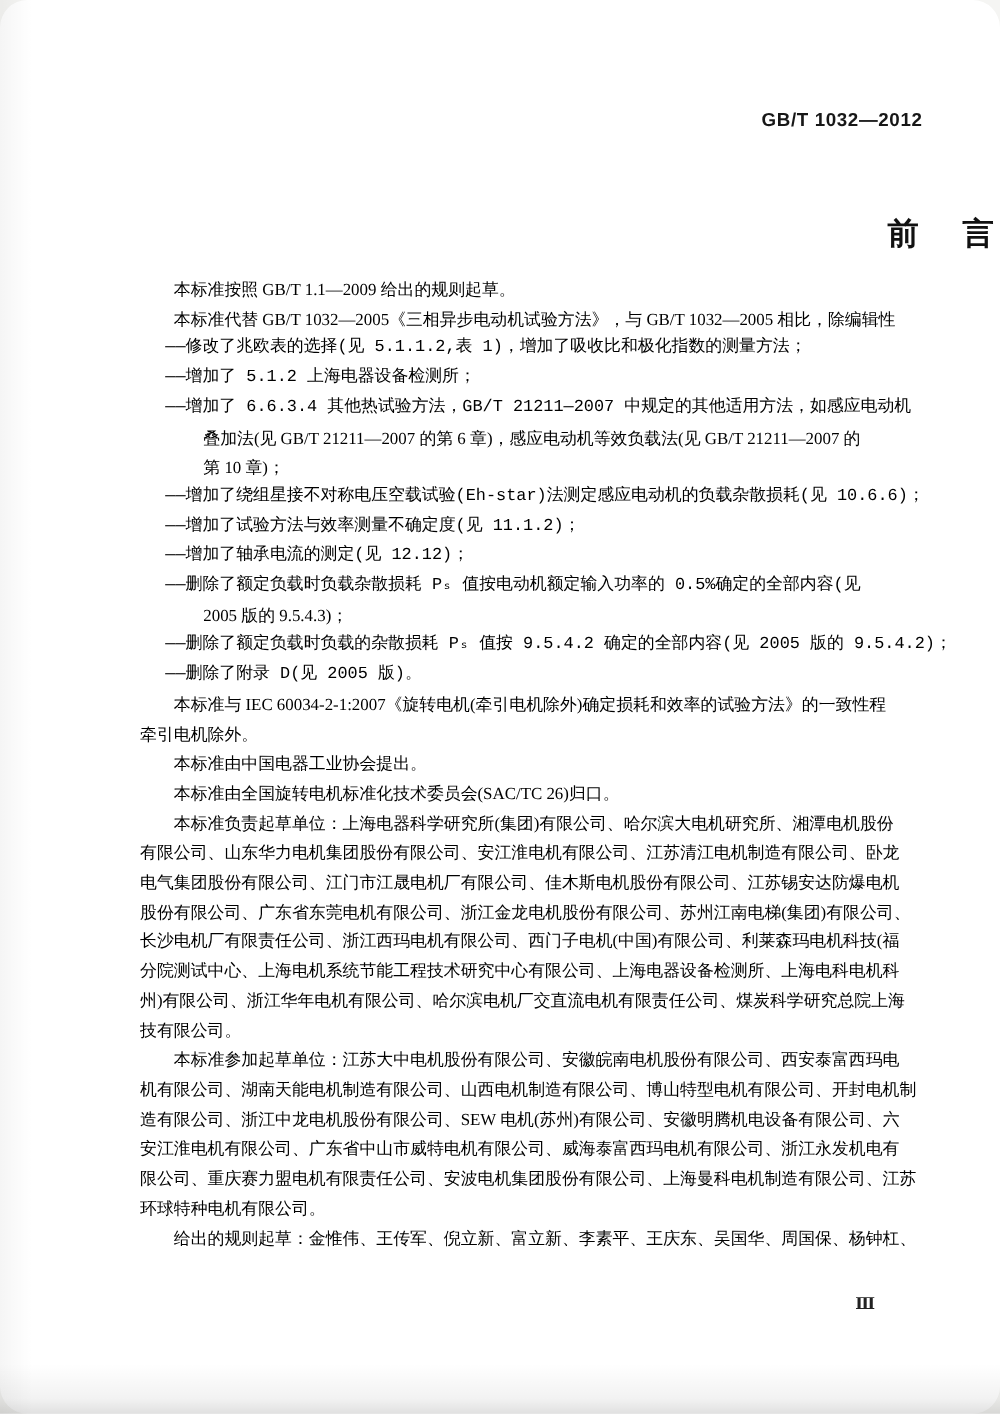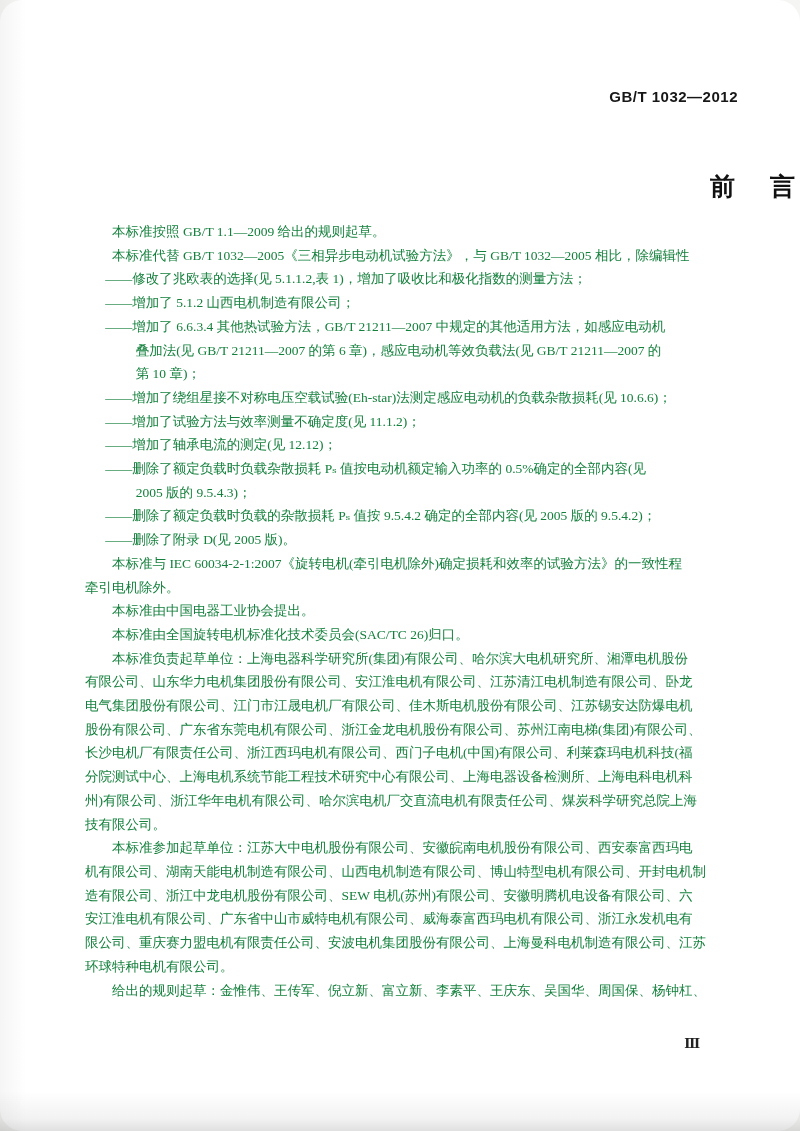--- a/index.html
+++ b/index.html
@@ -54,30 +54,30 @@
     text-align: right;
     font-family: "Liberation Sans", "DejaVu Sans", sans-serif;
     font-weight: 700;
     font-size: 25px;
     letter-spacing: 5px;
     color: #111;
   }
   .body-text {
     position: absolute;
     top: 220px;
-    left: 85px;
+    left: 112px;
     width: 614px;
     font-size: 13.5px;
     line-height: 23.7px;
-    color: #15803d;
+    color: #000000;
   }
   .block { margin: 0; }
   .line { white-space: nowrap; }
   .block.para .line.first { text-indent: 2em; }
-  .block.list .line.first { padding-left: 1.5em; }
+  .block.list .line.first { padding-left: 1.5em; font-family: Liberation Mono, monospace; }
   .block.list .line.cont  { padding-left: 3.75em; }
   .page-number {
     position: absolute;
     top: 1036px;
     right: 100px;
     font-size: 13px;
     font-weight: 600;
     color: #222;
     font-family: "DejaVu Serif", "Liberation Serif", serif;
   }
@@ -94,21 +94,21 @@
       <div class="block para">
         <div class="line first">本标准按照 GB/T 1.1—2009 给出的规则起草。</div>
       </div>
       <div class="block para">
         <div class="line first">本标准代替 GB/T 1032—2005《三相异步电动机试验方法》，与 GB/T 1032—2005 相比，除编辑性</div>
       </div>
       <div class="block list">
         <div class="line first">——修改了兆欧表的选择(见 5.1.1.2,表 1)，增加了吸收比和极化指数的测量方法；</div>
       </div>
       <div class="block list">
-        <div class="line first">——增加了 5.1.2 山西电机制造有限公司；</div>
+        <div class="line first">——增加了 5.1.2 上海电器设备检测所；</div>
       </div>
       <div class="block list">
         <div class="line first">——增加了 6.6.3.4 其他热试验方法，GB/T 21211—2007 中规定的其他适用方法，如感应电动机</div>
         <div class="line cont">叠加法(见 GB/T 21211—2007 的第 6 章)，感应电动机等效负载法(见 GB/T 21211—2007 的</div>
         <div class="line cont">第 10 章)；</div>
       </div>
       <div class="block list">
         <div class="line first">——增加了绕组星接不对称电压空载试验(Eh-star)法测定感应电动机的负载杂散损耗(见 10.6.6)；</div>
       </div>
       <div class="block list">

